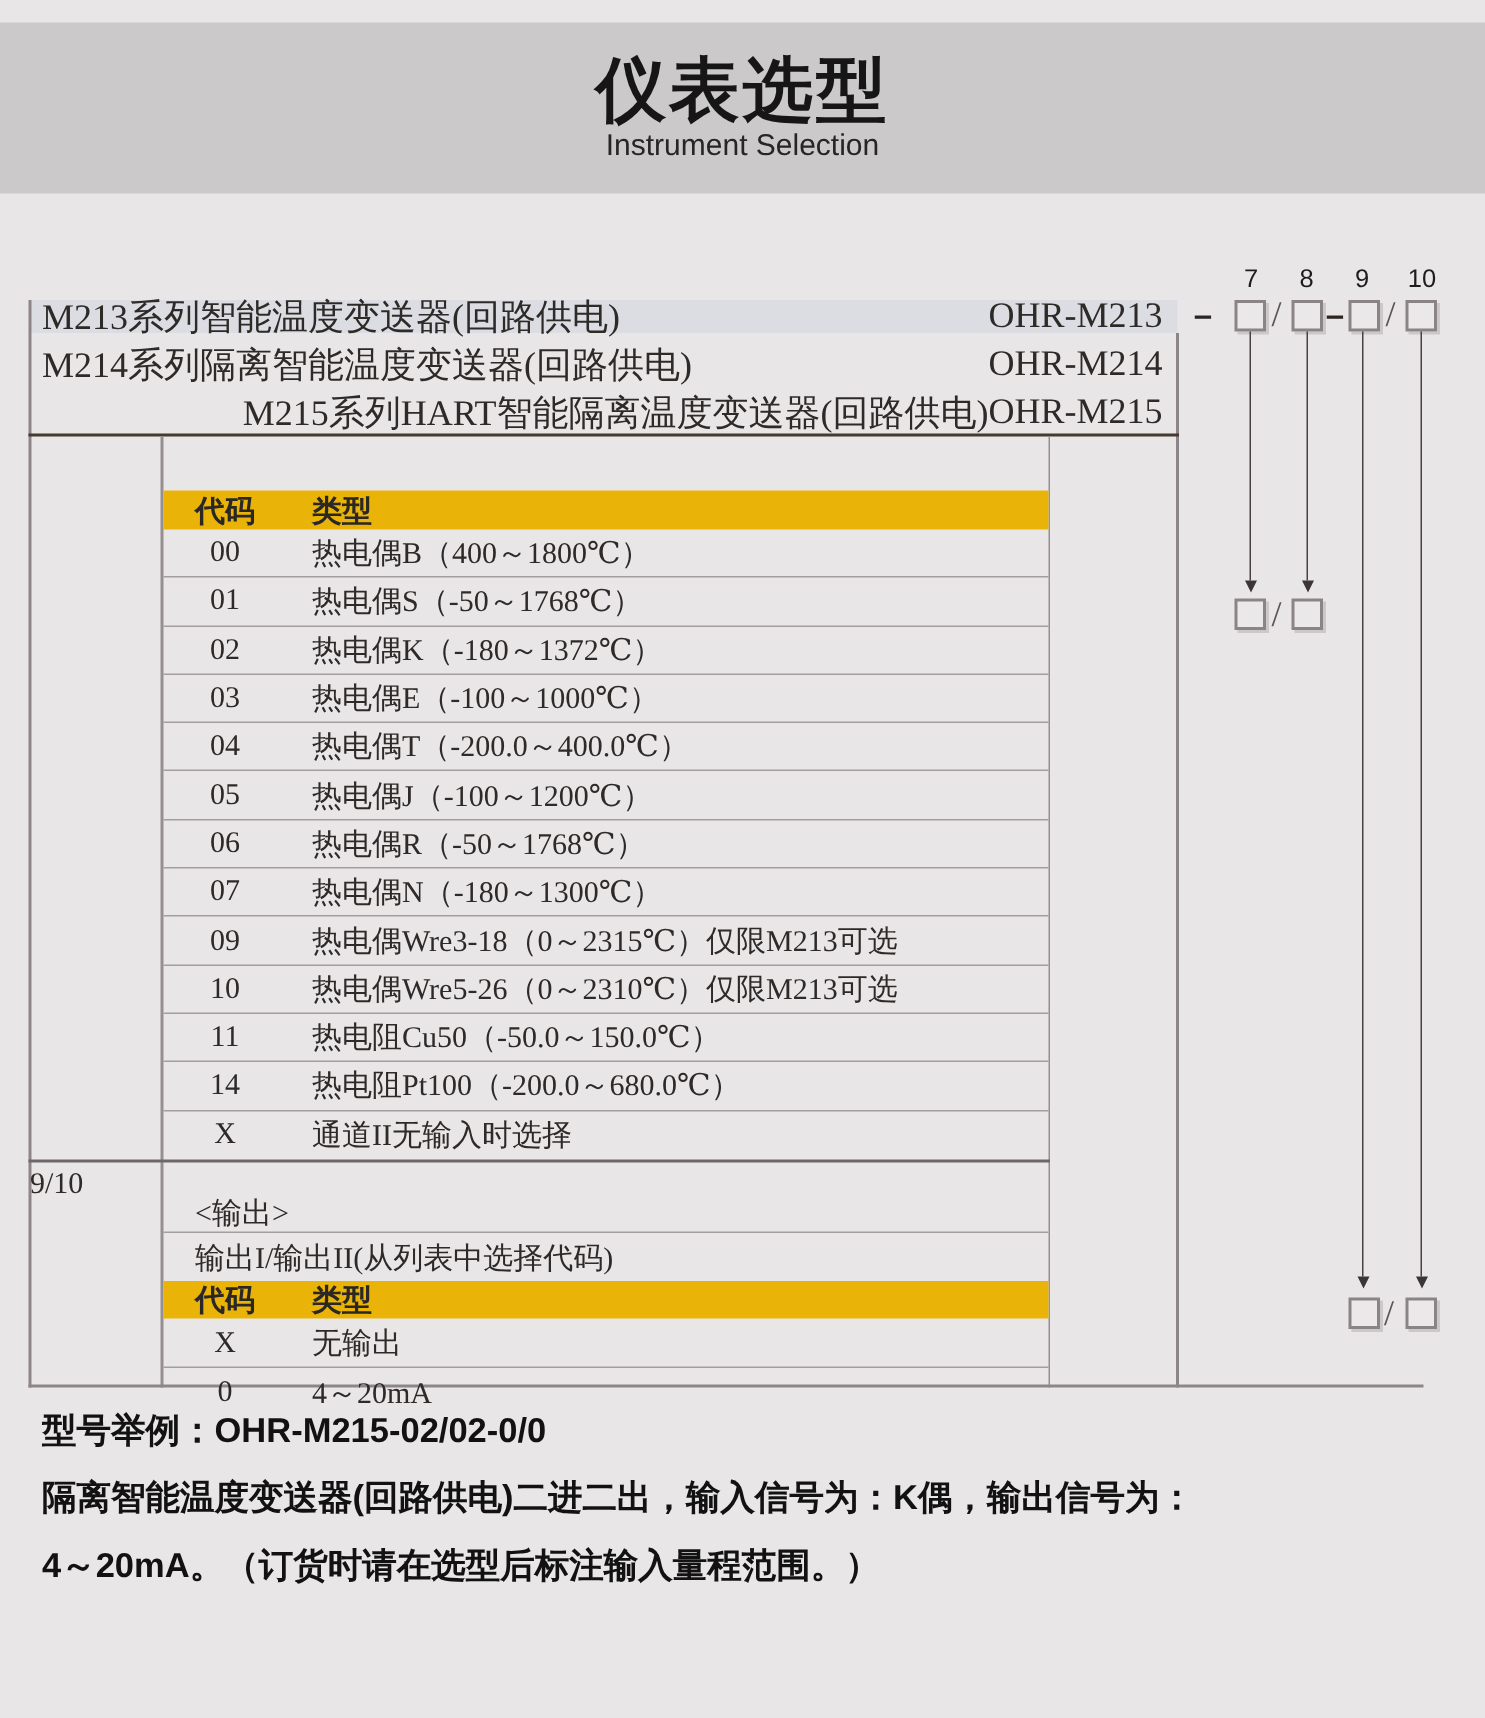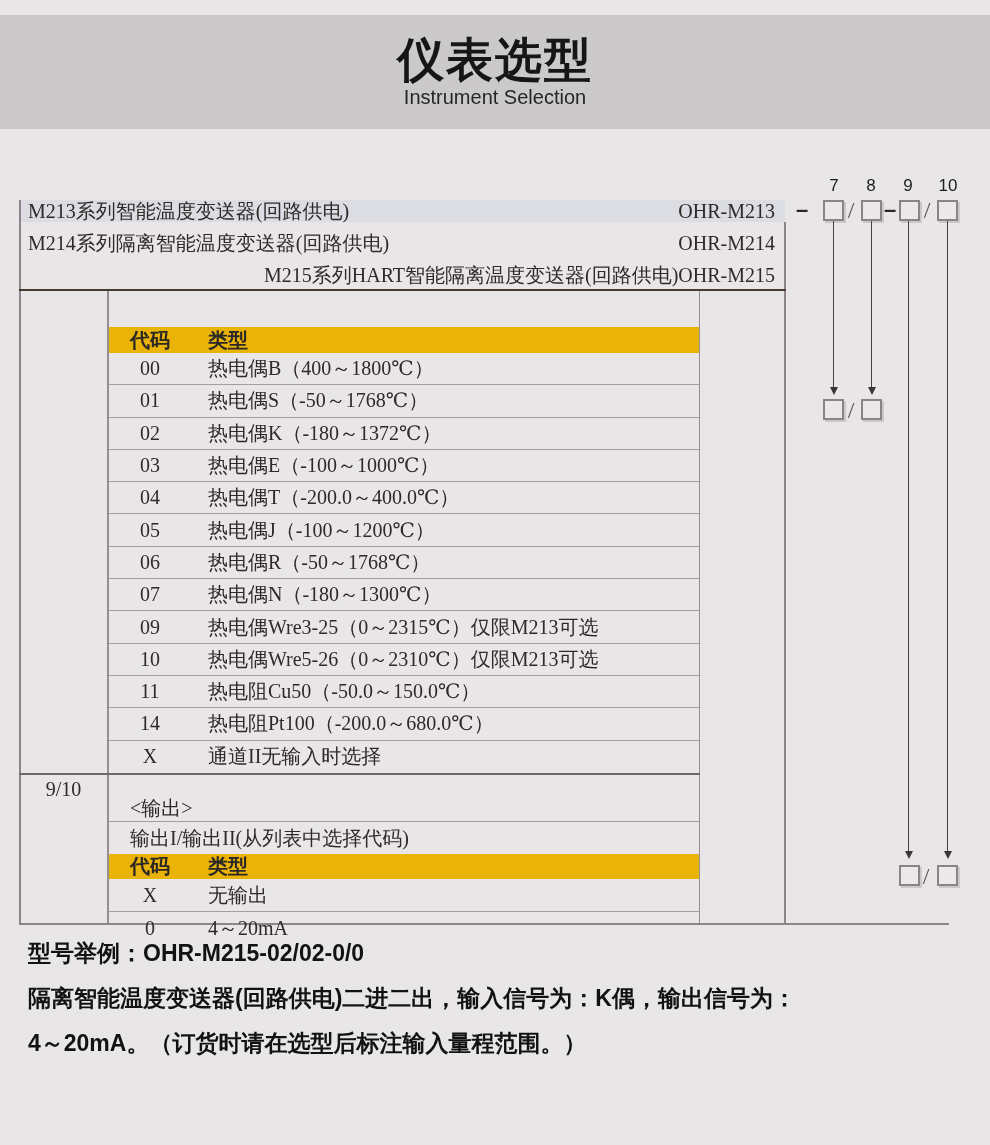--- a/index.html
+++ b/index.html
@@ -10,21 +10,21 @@
   .title-band{position:absolute;left:0;top:15px;width:990px;height:114px;background:#cbc9ca;
               display:flex;flex-direction:column;align-items:center;justify-content:center;}
   .title{font-family:"Liberation Sans","DejaVu Sans",sans-serif;font-weight:bold;
          font-size:47px;color:#161616;letter-spacing:2px;line-height:1.05;}
   .subtitle{font-family:"Liberation Sans","DejaVu Sans",sans-serif;font-size:20px;
             color:#262626;margin-top:1px;}
 
   
   .prod{position:absolute;left:20px;width:765px;height:22px;display:flex;
         justify-content:space-between;align-items:center;box-sizing:border-box;
-        padding:0 10px 0 8px;font-size:20px;white-space:nowrap;}
+        padding:0 10px 0 8px;font-size:24px;white-space:nowrap;}
   .p1{top:200px;background:#dbdde2;}
   .p2{top:232px;}
   .p3{top:264px;justify-content:flex-end;}
 
   
   .ln{position:absolute;background:#8d8589;}
   .ln-dark{position:absolute;background:#453b30;}
   .l-left{left:19px;top:200px;width:2px;height:725px;}
   .l-right{left:784px;top:222px;width:2px;height:703px;}
   .l-under-products{left:19px;top:289px;width:767px;height:2px;}
@@ -43,21 +43,21 @@
        font-size:20px;white-space:nowrap;}
   .itable .row:last-of-type{height:32px;border-bottom:none;}
   .code{width:82px;text-align:center;flex:none;}
   .type{padding-left:17px;}
   .orow-title{height:26px;border-bottom:1px solid #a39da0;display:flex;align-items:center;
               padding-left:21px;font-size:20px;}
   .orow-sub{height:32px;display:flex;align-items:center;padding-left:21px;font-size:20px;}
   .otable .hdr{height:25px;}
   .otable .row{height:32px;}
   .otable .row:last-of-type{border-bottom:none;}
-  .slabel{position:absolute;left:20px;top:778px;width:87px;text-align:center;
+  .slabel{position:absolute;left:20px;top:778px;width:87px;
           font-size:20px;color:#2d2a28;}
 
   
   .num{position:absolute;top:176px;width:30px;text-align:center;
        font-family:"Liberation Sans","DejaVu Sans",sans-serif;font-size:17px;color:#1d1d1d;}
   .bx{position:absolute;width:17px;height:17px;border:2px solid #8b8487;background:#eae8e9;
       box-shadow:2px 2px 0 rgba(70,64,67,0.18);}
   .dash{position:absolute;top:199px;width:14px;text-align:center;
         font-family:"Liberation Sans","DejaVu Sans",sans-serif;font-weight:bold;
         font-size:22px;color:#2b2624;line-height:22px;}
@@ -168,21 +168,21 @@
       <div class="row">
         <span class="code">06</span>
         <span class="type">热电偶R（-50～1768℃）</span>
       </div>
       <div class="row">
         <span class="code">07</span>
         <span class="type">热电偶N（-180～1300℃）</span>
       </div>
       <div class="row">
         <span class="code">09</span>
-        <span class="type">热电偶Wre3-25（0～2315℃）仅限M213可选</span>
+        <span class="type">热电偶Wre3-18（0～2315℃）仅限M213可选</span>
       </div>
       <div class="row">
         <span class="code">10</span>
         <span class="type">热电偶Wre5-26（0～2310℃）仅限M213可选</span>
       </div>
       <div class="row">
         <span class="code">11</span>
         <span class="type">热电阻Cu50（-50.0～150.0℃）</span>
       </div>
       <div class="row">

